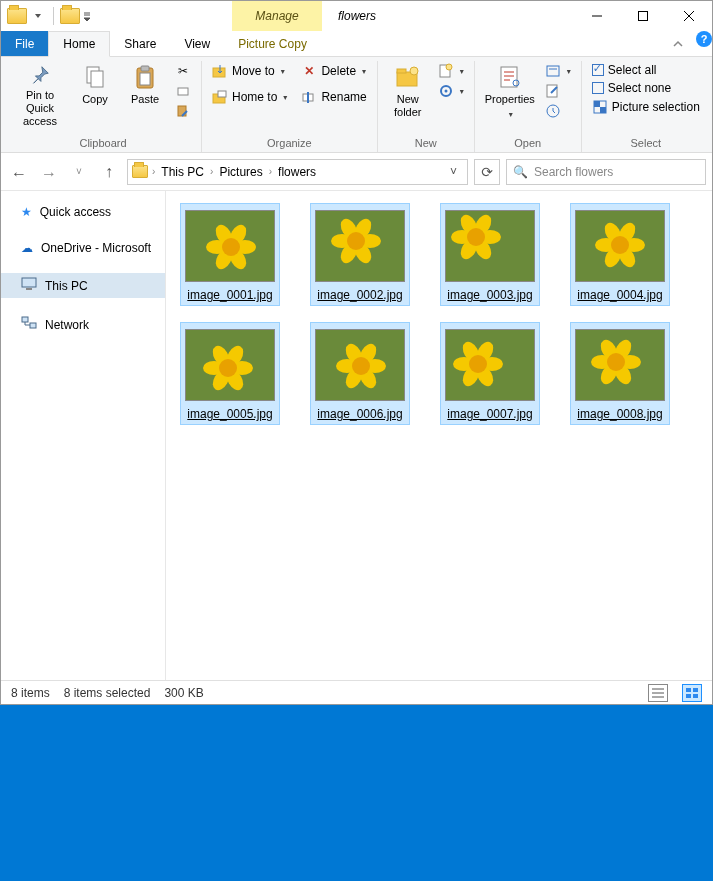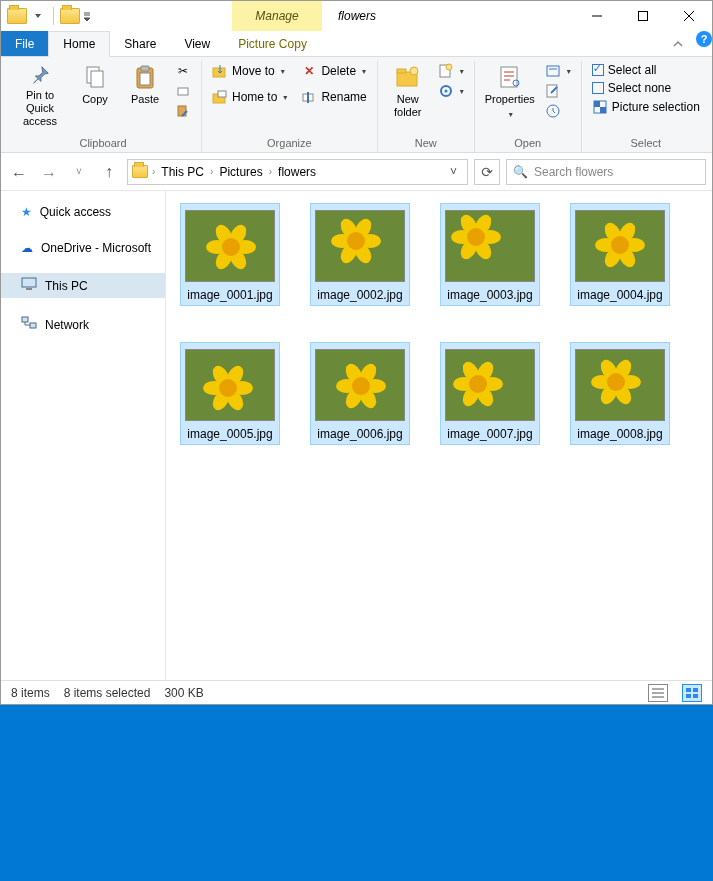--- a/index.html
+++ b/index.html
@@ -122,21 +122,21 @@
 .crumb-sep{color:#888;font-size:10px;}
 .addr-drop{margin-left:auto;padding:0 6px;color:#555;}
 .refresh-btn{width:26px;height:26px;border:1px solid #ccc;display:flex;align-items:center;justify-content:center;color:#555;font-size:14px;}
 .search-box{width:200px;height:26px;border:1px solid #ccc;display:flex;align-items:center;padding:0 6px;color:#888;gap:6px;}
 .body-split{flex:1;display:flex;min-height:0;}
 .nav-pane{width:165px;border-right:1px solid #e7e7e7;padding:10px 0;}
 .nav-item{display:flex;align-items:center;gap:8px;padding:4px 8px 4px 20px;font-size:12px;}
 .nav-item.active{background:#d8e6f2;}
 .nav-spacer{height:14px;}
 .content{flex:1;overflow:auto;padding:12px 12px 12px 14px;}
-.thumbs{display:flex;flex-wrap:wrap;gap:36px 30px;align-content:flex-start;}
+.thumbs{display:flex;flex-wrap:wrap;gap:16px 30px;align-content:flex-start;text-decoration:underline;}
 .thumb-item{
   width:100px;display:flex;flex-direction:column;align-items:center;gap:6px;
   background:#cce8ff;border:1px solid #99d1ff;padding:6px 3px 3px 3px;
 }
 .thumb-img{
   width:90px;height:72px;border:1px solid #888;
   background:#6a8a3a;position:relative;overflow:hidden;
 }
 .petal{position:absolute;background:#f5c900;border-radius:50% 50% 50% 50%;}
 .flower-center{position:absolute;width:18px;height:18px;background:#e8a100;border-radius:50%;}

